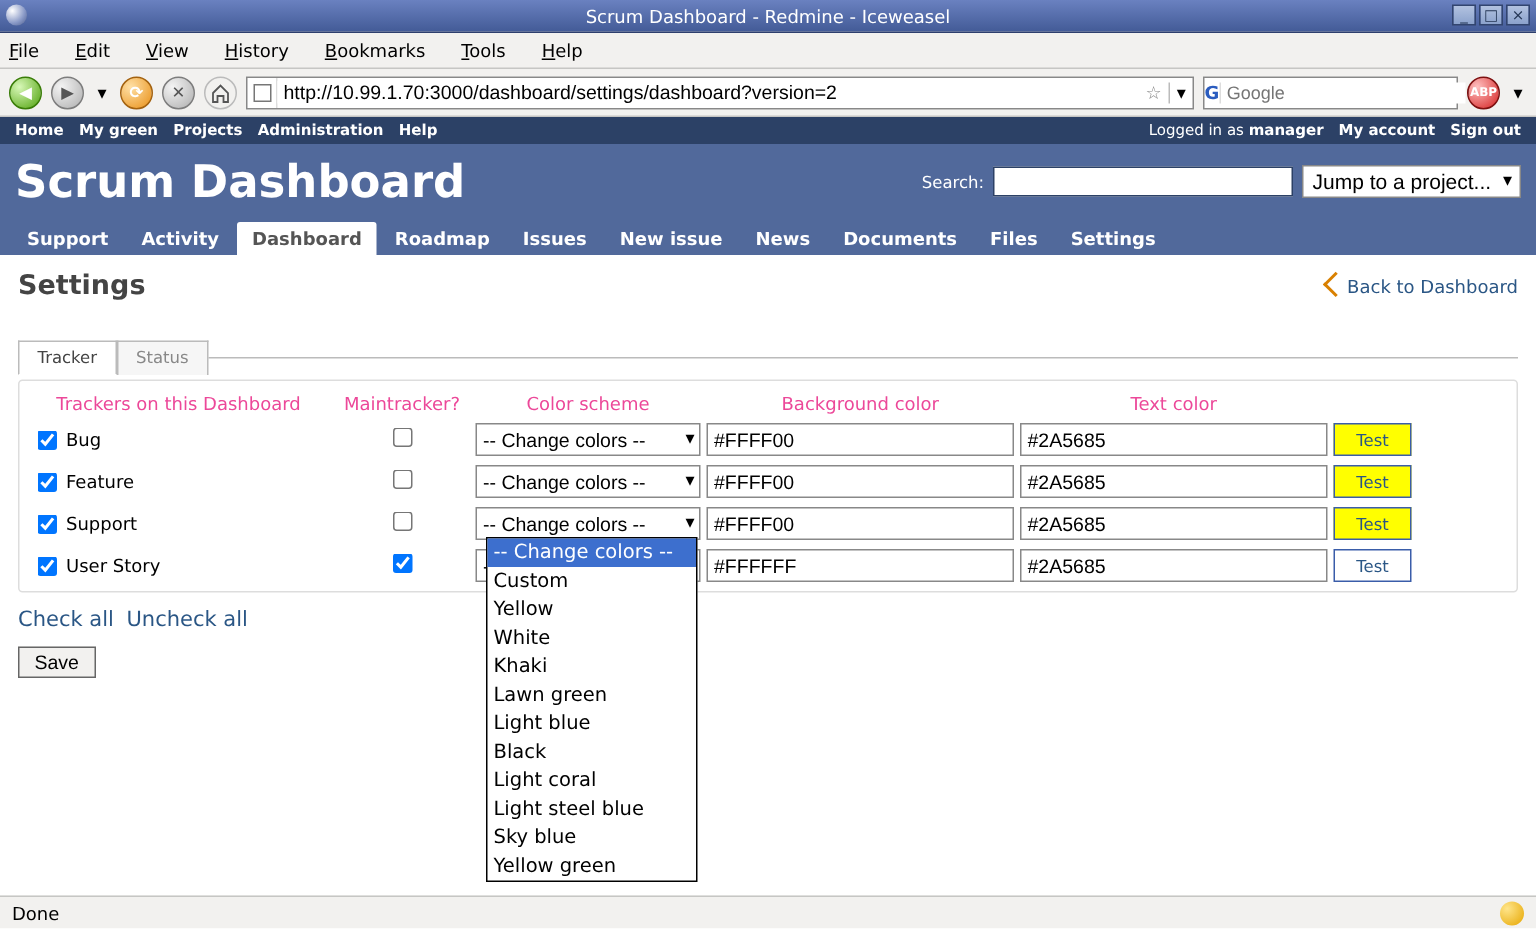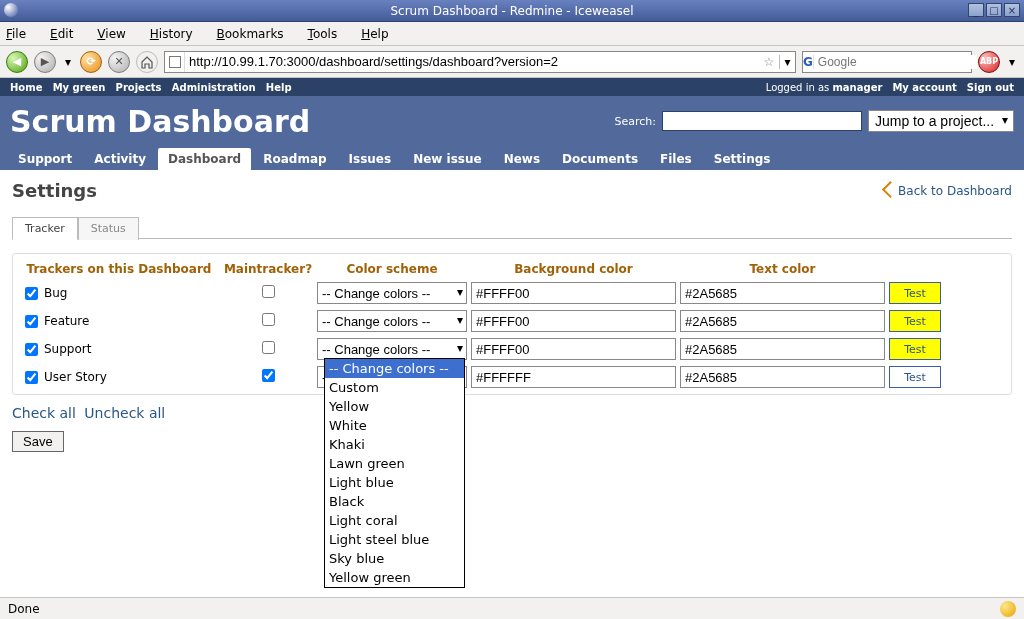--- a/index.html
+++ b/index.html
@@ -154,38 +154,38 @@
 
   
   .subtabs {
     margin-top: 14px;
     border-bottom: 1px solid #bbb;
     display: flex; gap: 0;
   }
   .subtab {
     border:1px solid #bbb; border-bottom:none;
     background:#f6f6f6; color:#888;
-    font-size:11px; padding: 4px 12px; position:relative; top:2px;
+    font-size:11px; padding: 4px 12px; position:relative; top:12px;
     cursor: default;
   }
   .subtab.active { background:#fff; color:#444; border-bottom:1px solid #fff; }
 
   
   .tracker-box {
     border:1px solid #ddd; margin-top: 14px; padding: 8px 6px 6px 6px;
     border-radius:3px;
   }
   .grid {
     display: grid;
     grid-template-columns: 200px 90px 150px 205px 205px 30px;
     gap: 6px 4px;
     align-items:center;
     font-size:12px;
   }
-  .grid .hdr { font-weight:bold; text-align:center; color:#a16207; }
+  .grid .hdr { font-weight:normal; text-align:center; color:#ec4899; }
   .grid .hdr.left { text-align:center; }
   .grid .chk { display:flex; align-items:center; gap:6px; padding-left:6px; }
   .grid .mt { text-align:center; }
   .grid select, .grid input[type=text] {
     width:100%; height:22px; font-size:13px;
     border:1px solid #888; background:#fff; padding:0 4px;
   }
   .grid select { appearance:none; }
   .sel-wrap { position:relative; }
   .sel-wrap::after {

